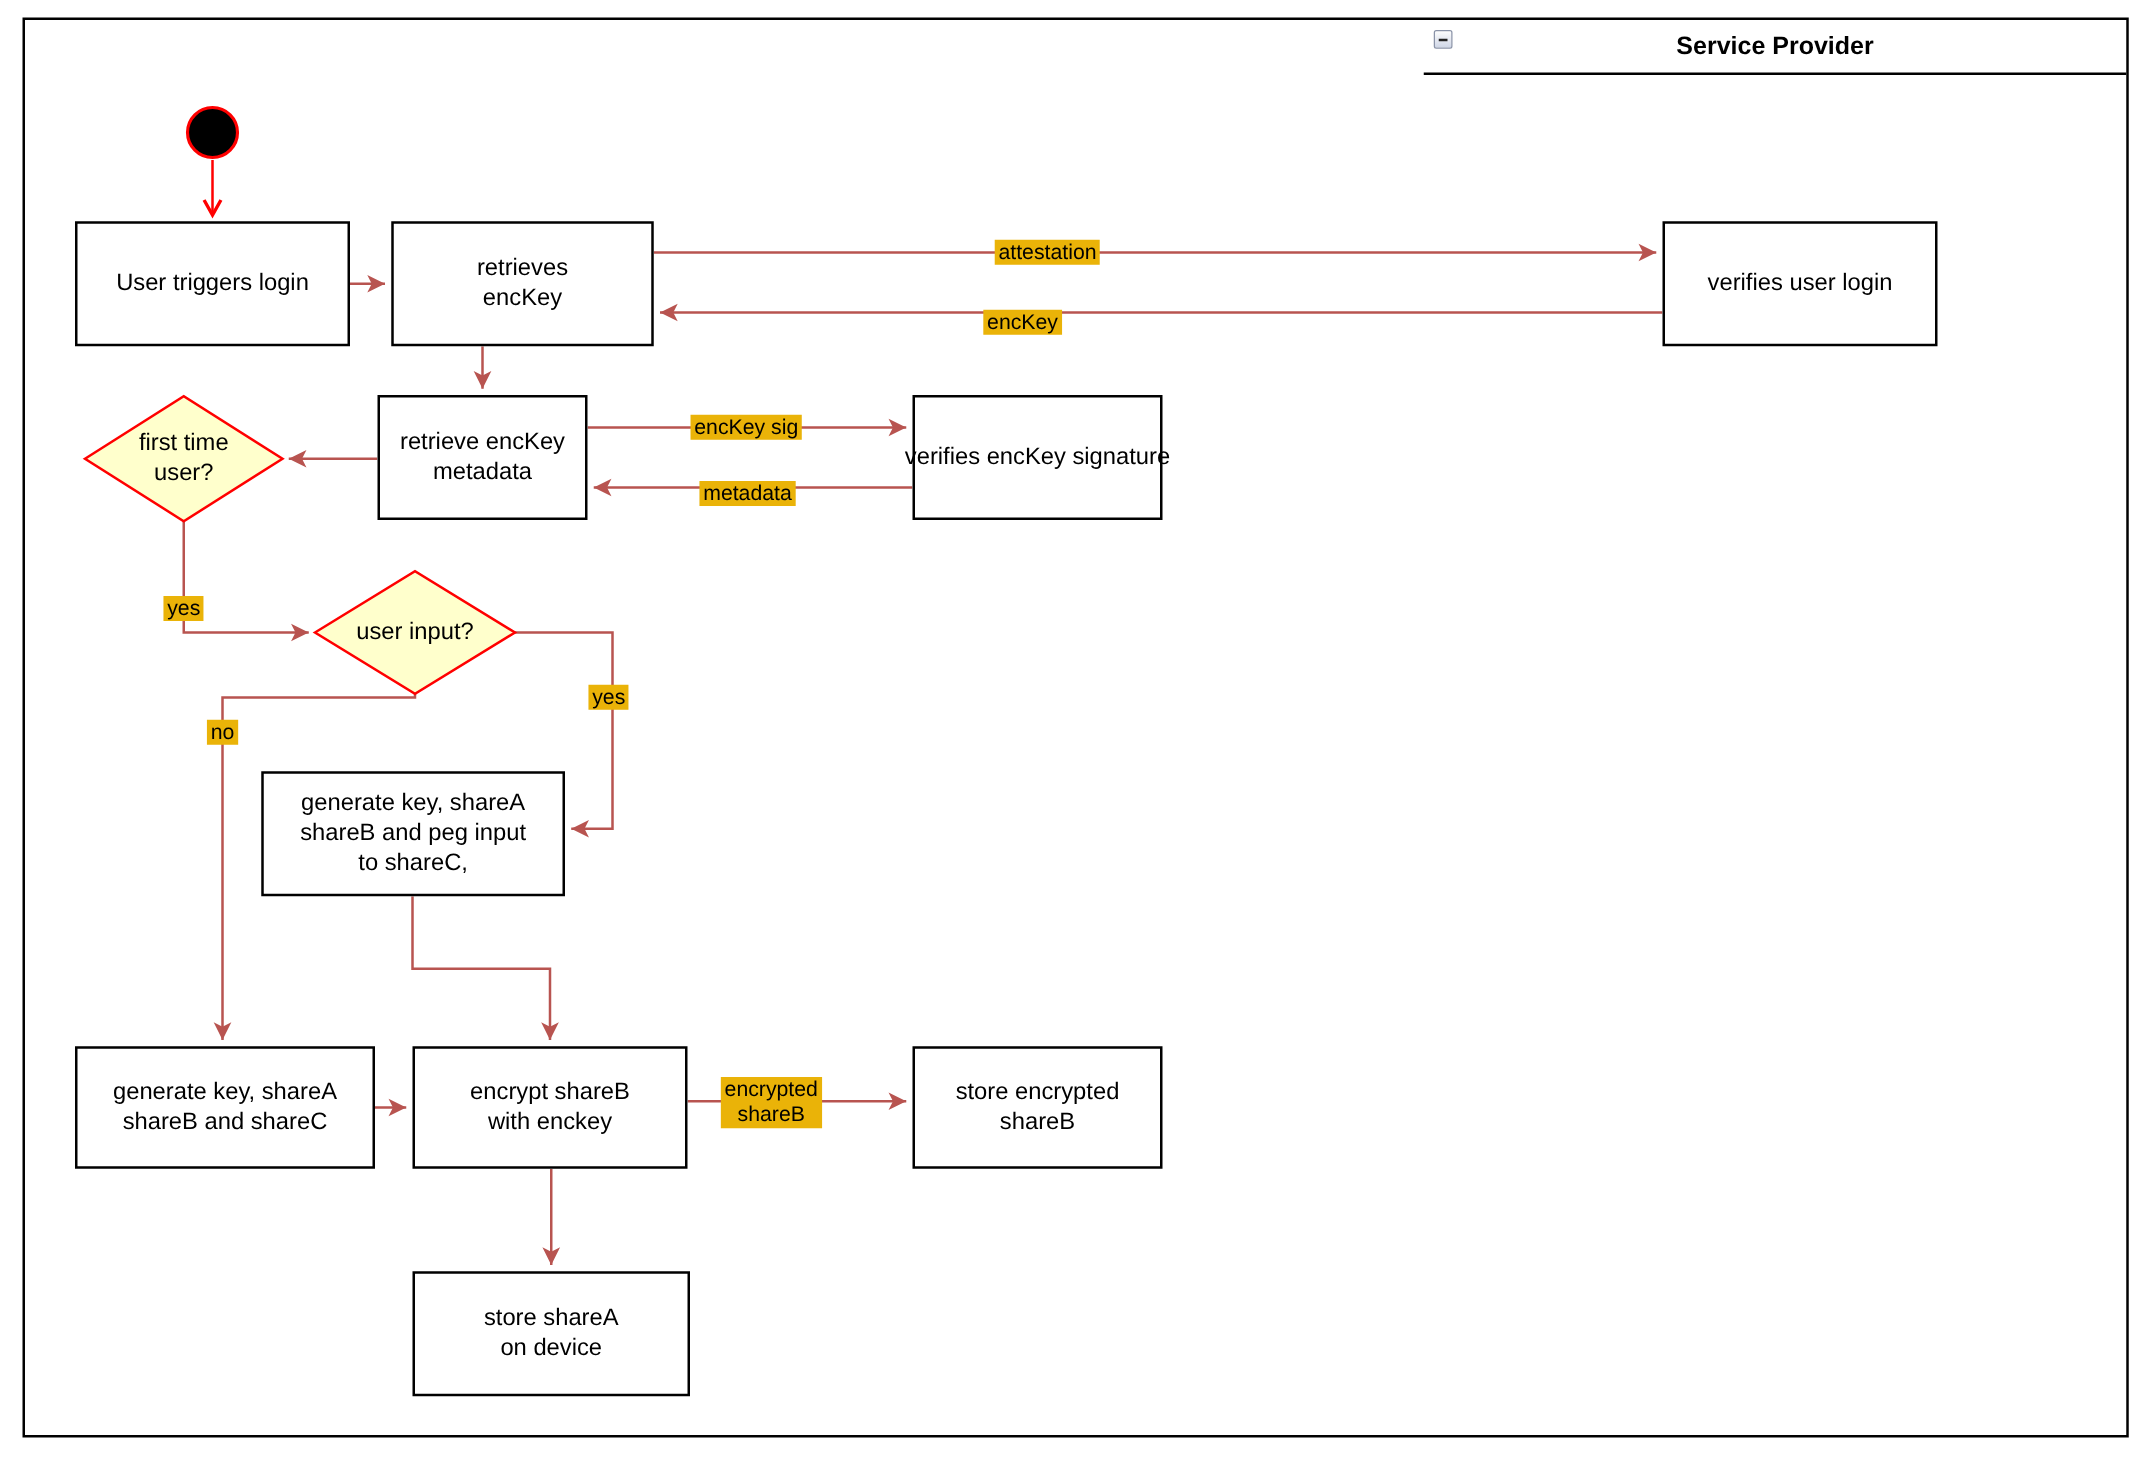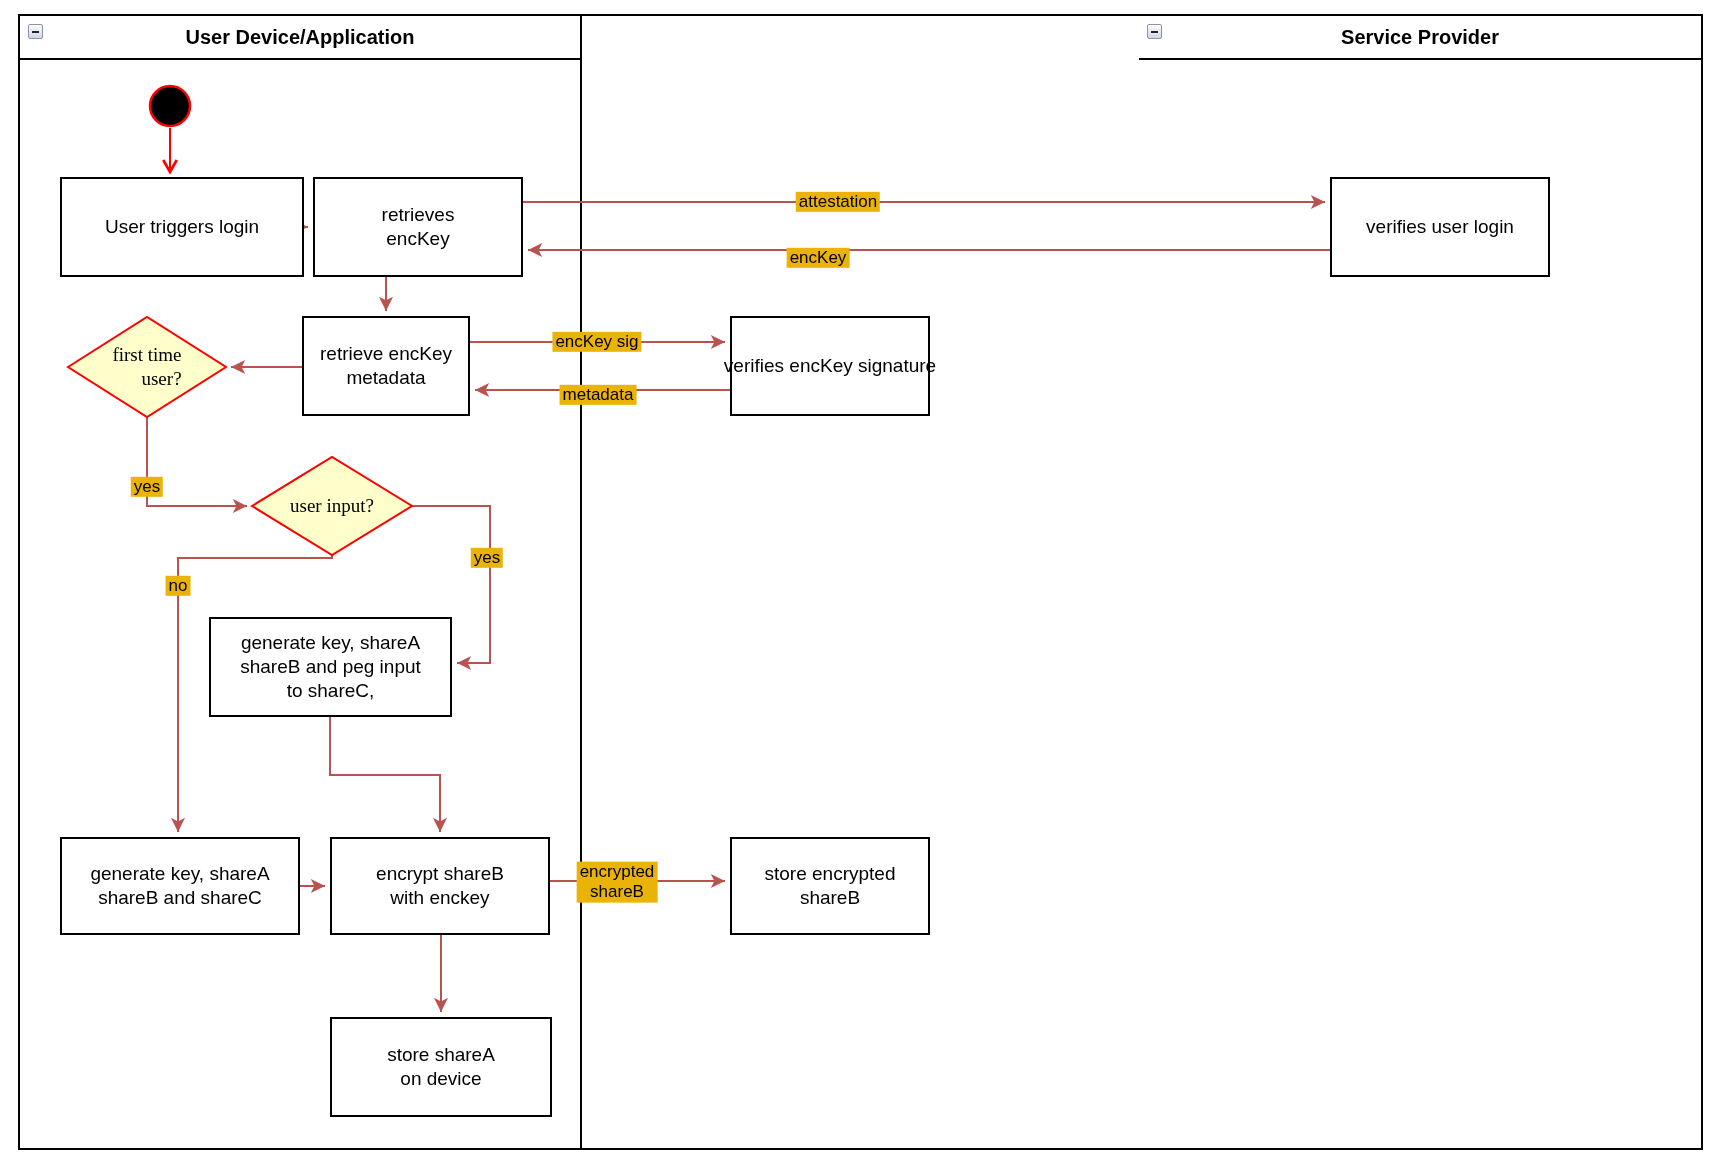--- a/index.html
+++ b/index.html
@@ -30,41 +30,35 @@
   
   .box{
     position:absolute;background:#ffffff;border:2px solid #000;box-sizing:border-box;
     display:flex;align-items:center;justify-content:center;
     font-size:19px;line-height:1.28;text-align:center;
   }
   .box .txt{white-space:pre-line;}
   .box.nowrap .txt{white-space:nowrap;}
   .diamond-label{
     position:absolute;transform:translate(-50%,-50%);
-    font-size:19px;line-height:1.25;text-align:right;white-space:pre-line;font-family:Liberation Serif, serif;
+    font-size:19px;line-height:1.25;text-align:center;white-space:pre-line;
   }
   
   .edge-label{
     position:absolute;transform:translate(-50%,-50%);
     background:#eab308;padding:0 3px;font-size:17px;line-height:1.2;
     text-align:center;white-space:pre-line;
   }
 </style>
 </head>
 <body>
 
 <div id="stage">
 
   <div class="pool">
-    <div class="lane l1">
-      <div class="lane-header">
-        <span class="collapse-btn"></span>
-        <span>User Device/Application</span>
-      </div>
-    </div>
     <div class="lane l3">
       <div class="lane-header">
         <span class="collapse-btn"></span>
         <span>Service Provider</span>
       </div>
     </div>
   </div>
 
   <svg class="connectors" width="1720" height="1170" viewBox="0 0 1720 1170">
     <defs>
@@ -91,21 +85,21 @@
     <path d="M332,555 L332,558 L178,558 L178,832" stroke="#b85450" stroke-width="2" fill="none" marker-end="url(#mBlock)"></path>
     <path d="M330,717 L330,775 L440,775 L440,832" stroke="#b85450" stroke-width="2" fill="none" marker-end="url(#mBlock)"></path>
     <path d="M300,886 L325,886" stroke="#b85450" stroke-width="2" fill="none" marker-end="url(#mBlock)"></path>
     <path d="M550,881 L725,881" stroke="#b85450" stroke-width="2" fill="none" marker-end="url(#mBlock)"></path>
     <path d="M441,935 L441,1012" stroke="#b85450" stroke-width="2" fill="none" marker-end="url(#mBlock)"></path>
 
     <polygon points="68,367 147,317 226,367 147,417" fill="#ffffcc" stroke="#ff0000" stroke-width="2"></polygon>
     <polygon points="252,506 332,457 412,506 332,555" fill="#ffffcc" stroke="#ff0000" stroke-width="2"></polygon>
   </svg>
 
-  <div class="box" style="left:60px;top:177px;width:244px;height:100px;">
+  <div class="box" style="left:60px;top:177px;width:220px;height:100px;">
     <span class="txt">User triggers login</span>
   </div>
   <div class="box" style="left:313px;top:177px;width:210px;height:100px;">
     <span class="txt">retrieves
 encKey</span>
   </div>
   <div class="box" style="left:1330px;top:177px;width:220px;height:100px;">
     <span class="txt">verifies user login</span>
   </div>
   <div class="box" style="left:302px;top:316px;width:168px;height:100px;align-items:center;">

